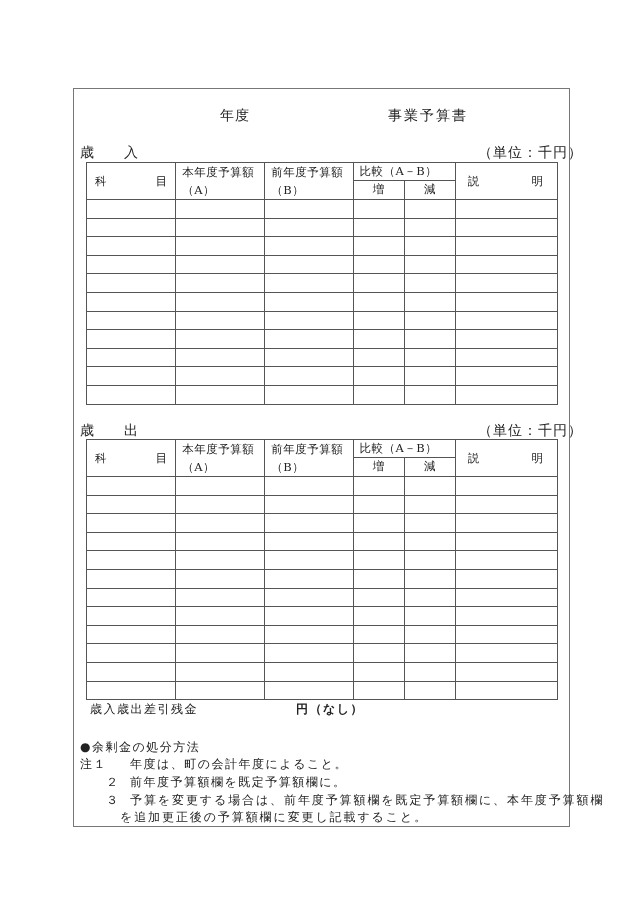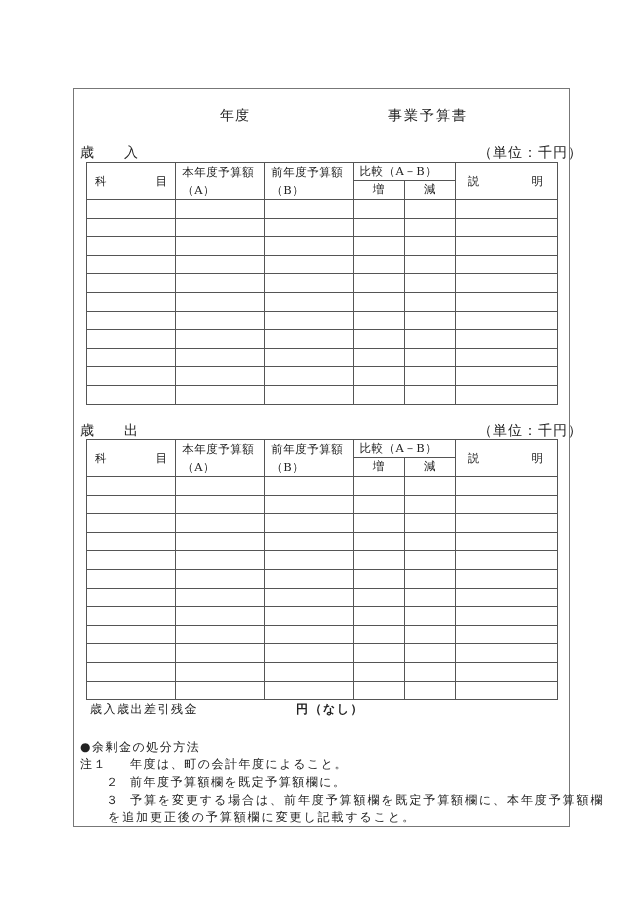--- a/index.html
+++ b/index.html
@@ -315,13 +315,13 @@
 
 <div class="abs notes" style="left:80px;top:757px;">注１</div>
 <div class="abs notes" style="left:130px;top:757px;">年度は、町の会計年度によること。</div>
 
 <div class="abs notes" style="left:106px;top:775px;">２</div>
 <div class="abs notes" style="left:130px;top:775px;">前年度予算額欄を既定予算額欄に。</div>
 
 <div class="abs notes" style="left:106px;top:793px;">３</div>
 <div class="abs notes" style="left:130px;top:793px;letter-spacing:1.9px;">予算を変更する場合は、前年度予算額欄を既定予算額欄に、本年度予算額欄</div>
 
-<div class="abs notes" style="left:108px;top:810px;letter-spacing:1.9px;">を追加更正後の予算額欄に変更し記載すること。</div>
+<div class="abs notes" style="left:120px;top:810px;letter-spacing:1.9px;">を追加更正後の予算額欄に変更し記載すること。</div>
 
 </body></html>

